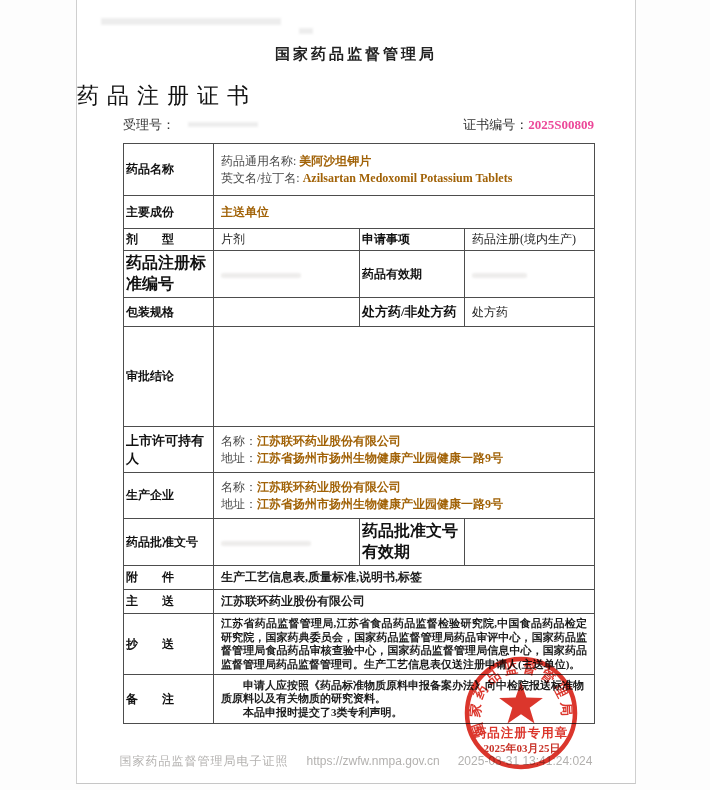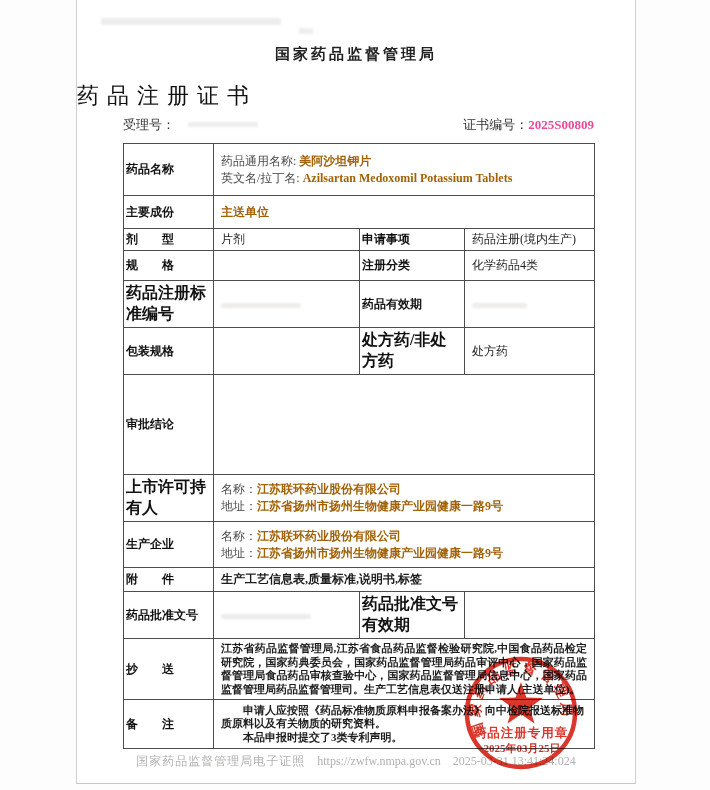--- a/index.html
+++ b/index.html
@@ -16,33 +16,33 @@
   .refrow { position:absolute; left:46px; top:116px; width:471px; font-size:13px; color:#333; }
   .refrow .right { float:right; }
   .refrow b { color:#ec4899; font-family:"Liberation Serif",serif; }
 
   table { position:absolute; left:46px; top:143px; width:471px;
     border-collapse:collapse; table-layout:fixed; }
   td { border:1px solid #4d4d4d; vertical-align:middle; font-size:12px;
     padding:2px 7px; overflow:hidden; }
   td.lab { text-align:left; font-weight:bold; padding:2px 2px; color:#111; }
   td.small-lab { font-size:16px; letter-spacing:0; }
-  td.med-lab { font-size:16px; }
+  td.med-lab { font-size:13px; }
   .b { font-weight:bold; color:#a16207; }
   .sub { color:#4a4a4a; }
   .line { line-height:17px; }
   .cc-text { font-size:11px; line-height:13.5px; text-align:justify; font-weight:600; padding:1px 0; }
   .rem { font-size:11px; line-height:13.5px; font-weight:600; text-indent:2em; }
   .smudge { display:inline-block; height:5px; border-radius:2px;
     background:#e0dedc; opacity:.55; filter:blur(1px); }
 
   .footer { position:absolute; left:0; top:753px; width:100%; text-align:center;
     color:#b3b1af; font-size:12px; letter-spacing:1px; white-space:nowrap; }
-  .footer .url, .footer .ts { font-family:Liberation Serif, serif;
-    letter-spacing:0; margin-left:8px; }
+  .footer .url, .footer .ts { font-family:Liberation Sans, sans-serif;
+    letter-spacing:0; margin-left:14px; }
 
   .stamp { position:absolute; left:456px; top:647px; width:132px; height:132px;
     mix-blend-mode:multiply; opacity:.93; }
   .artifact { position:absolute; background:#d9d9d9; opacity:.45; filter:blur(1.2px); }
 </style>
 </head>
 <body>
 
 <div class="page">
 
@@ -82,26 +82,20 @@
       <td colspan="3" class="b">主送单位</td>
     </tr>
 
     <tr style="height:16px">
       <td class="lab">剂　　型</td>
       <td>片剂</td>
       <td class="lab">申请事项</td>
       <td>药品注册(境内生产)</td>
     </tr>
 
-    <tr style="height:30px">
-      <td class="lab">规　　格</td>
-      <td></td>
-      <td class="lab">注册分类</td>
-      <td>化学药品4类</td>
-    </tr>
 
     <tr style="height:30px">
       <td class="lab small-lab">药品注册标准编号</td>
       <td><span class="smudge" style="width:80px"></span></td>
       <td class="lab">药品有效期</td>
       <td><span class="smudge" style="width:55px"></span></td>
     </tr>
 
     <tr style="height:29px">
       <td class="lab">包装规格</td>
@@ -124,32 +118,36 @@
     </tr>
 
     <tr style="height:46px">
       <td class="lab">生产企业</td>
       <td colspan="3">
         <div class="line"><span class="sub">名称：</span><span class="b">江苏联环药业股份有限公司</span></div>
         <div class="line"><span class="sub">地址：</span><span class="b">江苏省扬州市扬州生物健康产业园健康一路9号</span></div>
       </td>
     </tr>
 
-    <tr style="height:24px">
-      <td class="lab">附　　件</td>
-      <td colspan="3" style="font-weight:600">生产工艺信息表,质量标准,说明书,标签</td>
-    </tr>
-
     <tr style="height:25px">
       <td class="lab">药品批准文号</td>
       <td><span class="smudge" style="width:90px"></span></td>
       <td class="lab small-lab">药品批准文号有效期</td>
       <td></td>
     </tr>
 
+    <tr style="height:24px">
+      <td class="lab">附　　件</td>
+      <td colspan="3" style="font-weight:600">生产工艺信息表,质量标准,说明书,标签</td>
+    </tr>
+
+    <tr style="height:24px">
+      <td class="lab">主　　送</td>
+      <td colspan="3" style="font-weight:600">江苏联环药业股份有限公司</td>
+    </tr>
 
     <tr style="height:52px">
       <td class="lab">抄　　送</td>
       <td colspan="3">
         <div class="cc-text">江苏省药品监督管理局,江苏省食品药品监督检验研究院,中国食品药品检定研究院，国家药典委员会，国家药品监督管理局药品审评中心，国家药品监督管理局食品药品审核查验中心，国家药品监督管理局信息中心，国家药品监督管理局药品监督管理司。生产工艺信息表仅送注册申请人(主送单位)。</div>
       </td>
     </tr>
 
     <tr style="height:49px">
       <td class="lab">备　　注</td>

